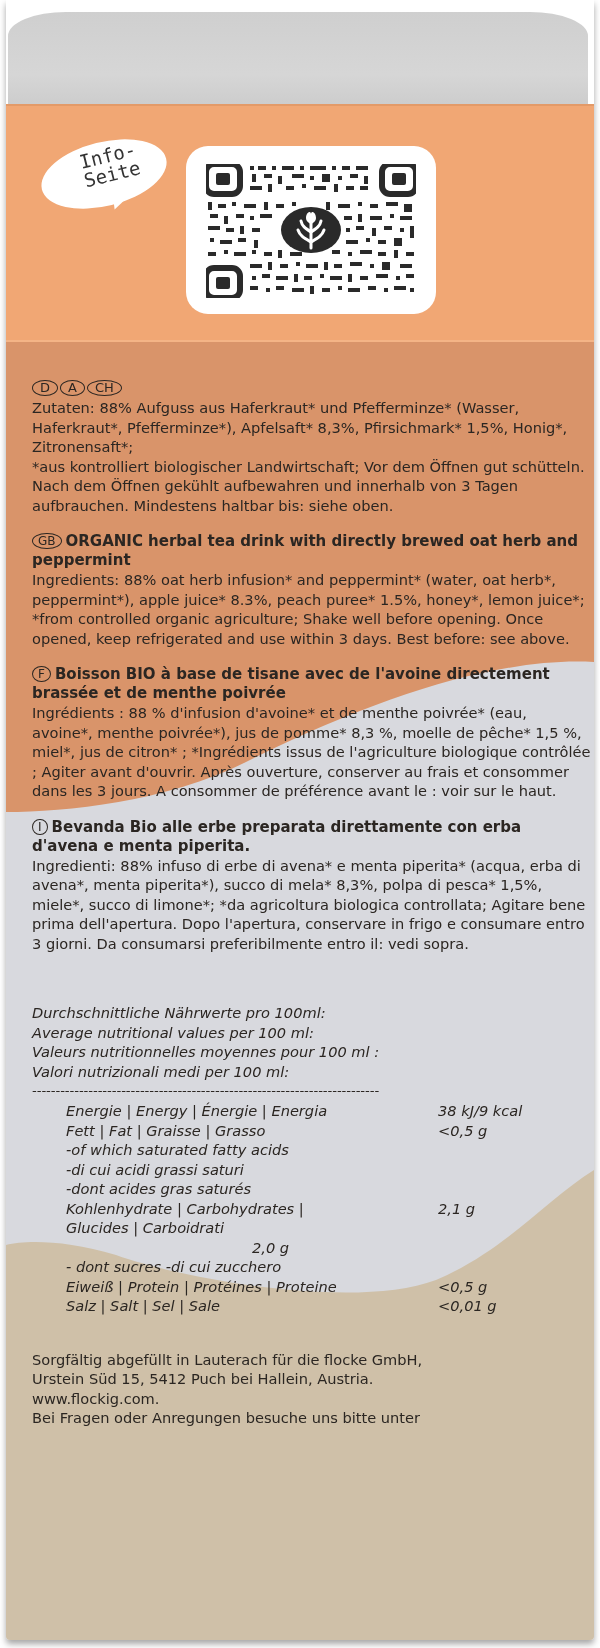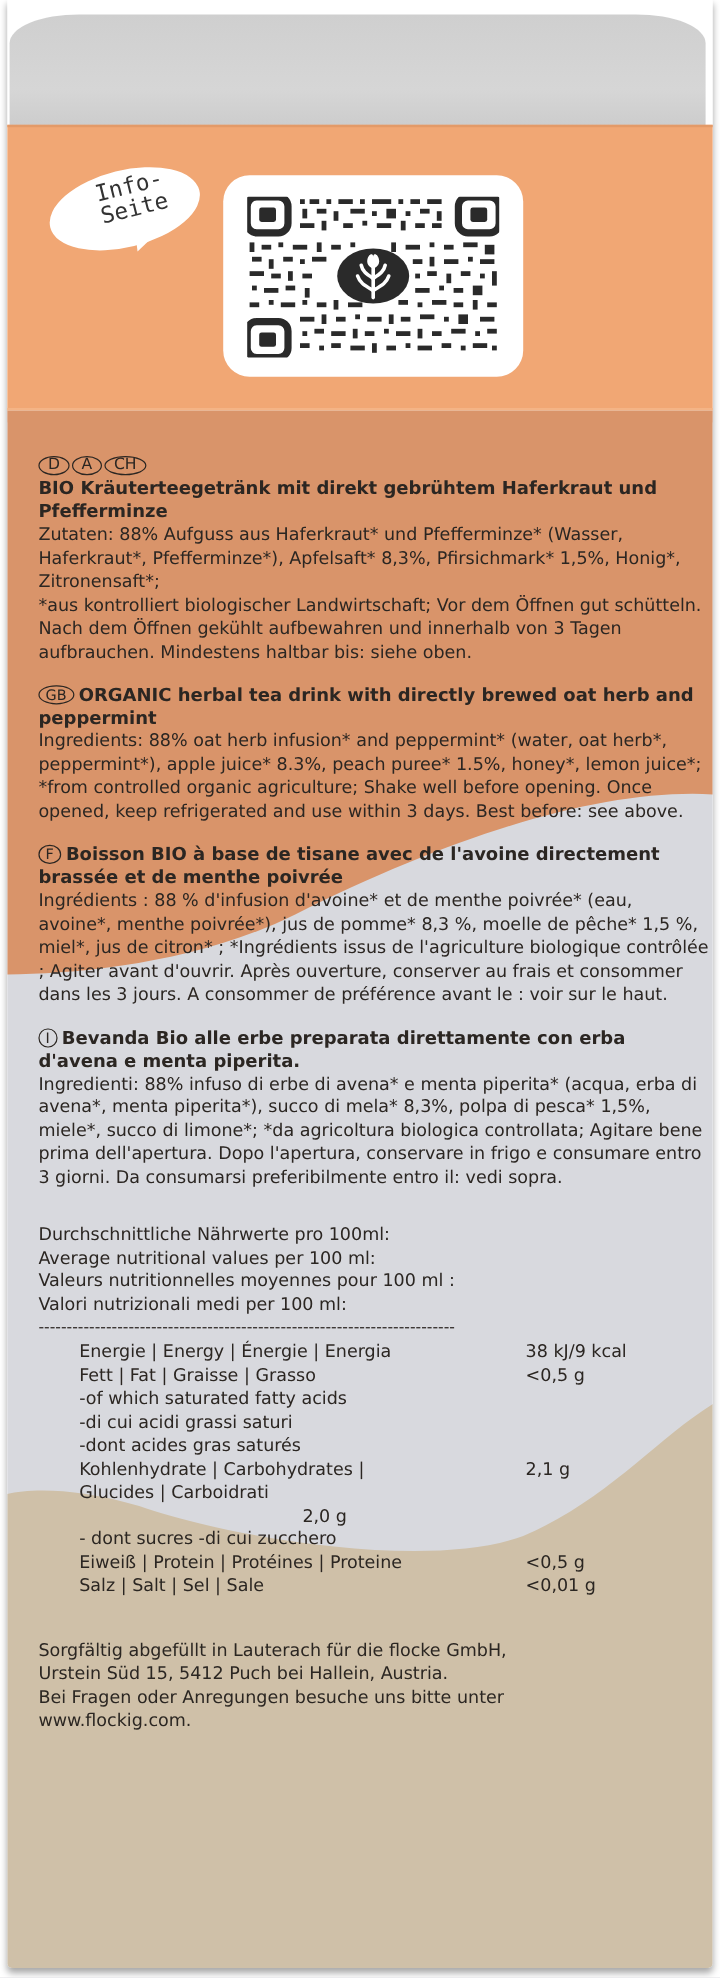--- a/index.html
+++ b/index.html
@@ -64,21 +64,21 @@
   .flags { display: flex; gap: 2px; margin-bottom: 2px; }
   .flag {
     display: inline-block; border: 1.5px solid #2b2622; border-radius: 50%;
     font-size: 13px; line-height: 14px; padding: 0 7px; font-weight: normal;
   }
   .flag.small { font-size: 12px; padding: 0 5px; margin-right: 4px; vertical-align: 1px; }
   .h { font-weight: bold; font-size: 15px; line-height: 19px; }
   .p { margin: 0; }
   b { font-weight: normal; }
   .block { margin-bottom: 17px; }
-  .nutri { margin-top: 28px; }
+  .nutri { margin-top: 50px; font-style: italic; }
   .nutri .dashes { letter-spacing: 0; overflow: hidden; white-space: nowrap; width: 488px; font-size: 13px; line-height: 20px; }
   .nrow { display: flex; justify-content: center; }
   .nrow .lbl { width: 372px; }
   .nrow .val { width: 120px; }
   .footer { margin-top: 34px; }
 </style>
 </head>
 <body>
 
 <div class="carton">
@@ -242,21 +242,20 @@
   </svg>
 
   <div class="text-area">
 
     <div class="block">
       <div class="flags">
         <span class="flag">D</span>
         <span class="flag">A</span>
         <span class="flag">CH</span>
       </div>
-      <div class="h">BIO Kräuterteegetränk mit direkt gebrühtem Haferkraut und Pfefferminze</div>
       <p class="p">
         <b>Zutaten:</b><span> 88% Aufguss aus </span><b>Haferkraut</b><span>* und Pfefferminze* (Wasser, </span><b>Haferkraut</b><span>*, Pfefferminze*), Apfelsaft* 8,3%, Pfirsichmark* 1,5%, Honig*, Zitronensaft*;</span>
       </p>
       <p class="p">*aus kontrolliert biologischer Landwirtschaft;  Vor dem Öffnen gut schütteln. Nach dem Öffnen gekühlt aufbewahren und innerhalb von 3 Tagen aufbrauchen. Mindestens haltbar bis: siehe oben.</p>
     </div>
 
     <div class="block">
       <div class="h"><span class="flag small">GB</span><span>ORGANIC herbal tea drink with directly brewed oat herb and peppermint</span></div>
       <p class="p">
         <b>Ingredients:</b><span> 88% </span><b>oat herb infusion</b><span>* and peppermint* (water, </span><b>oat herb</b><span>*, peppermint*), apple juice* 8.3%, peach puree* 1.5%, honey*, lemon juice*; *from controlled organic agriculture; Shake well before opening. Once opened, keep refrigerated and use within 3 days. Best before: see above.</span>
@@ -324,17 +323,17 @@
         </div>
       <div class="nrow">
           <span class="lbl">Salz | Salt | Sel | Sale</span>
           <span class="val">&lt;0,01 g</span>
         </div>
     </div>
 
     <div class="footer">
       <div>Sorgfältig abgefüllt in Lauterach für die flocke GmbH,</div>
       <div>Urstein Süd 15, 5412 Puch bei Hallein, Austria.</div>
+      <div><b>www.flockig.com</b><span>.</span></div>
       <div>Bei Fragen oder Anregungen besuche uns bitte unter</div>
-      <div><b>www.flockig.com</b><span>.</span></div>
     </div>
   </div>
 </div>
 
 </body></html>

